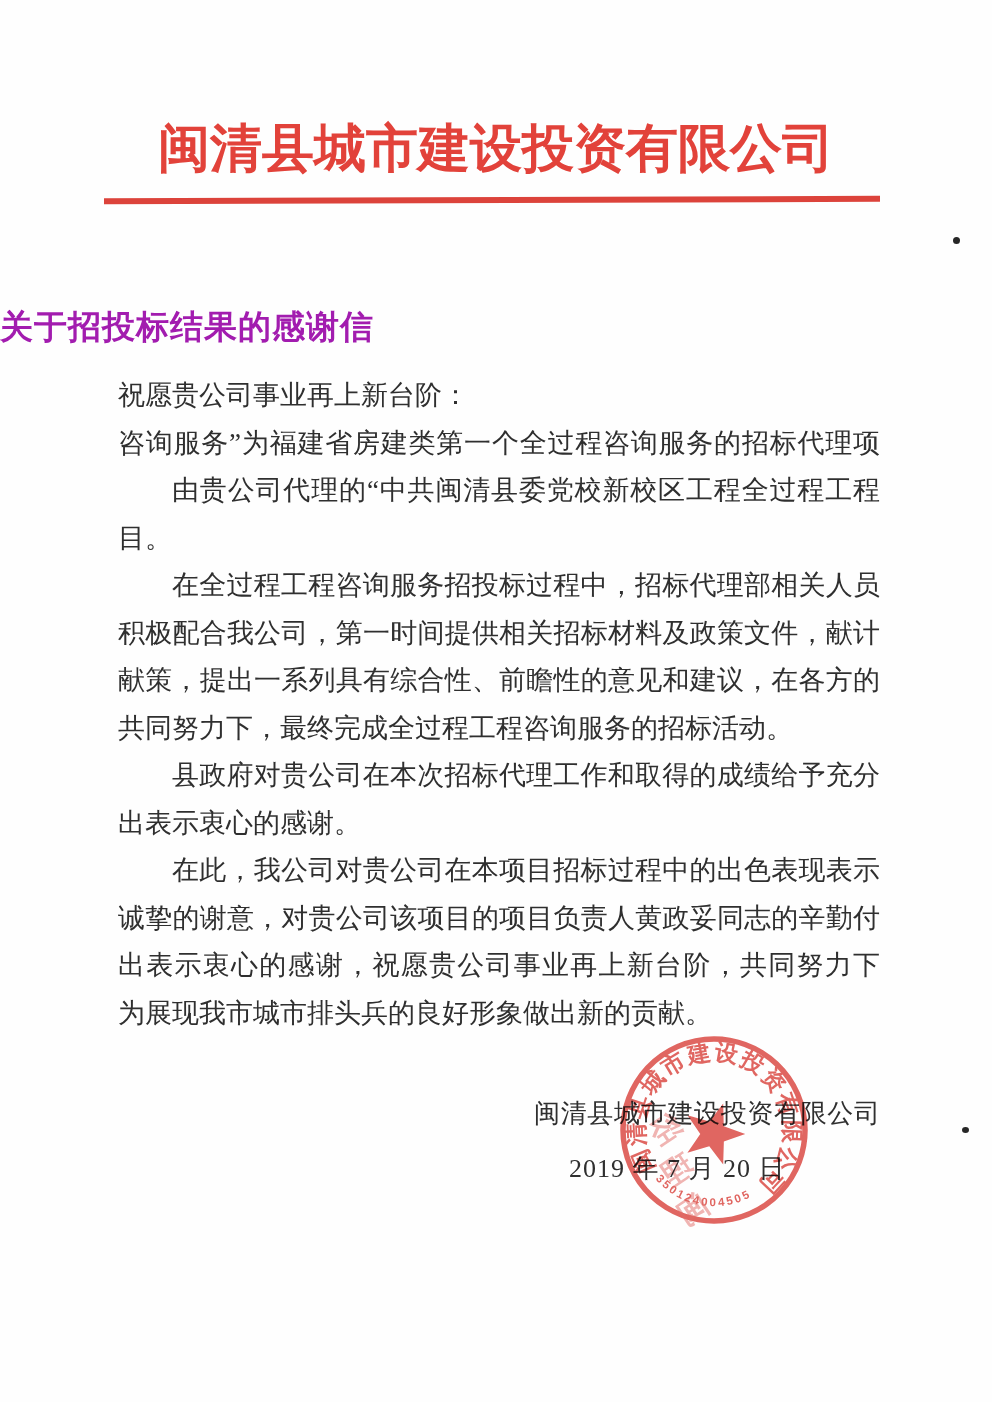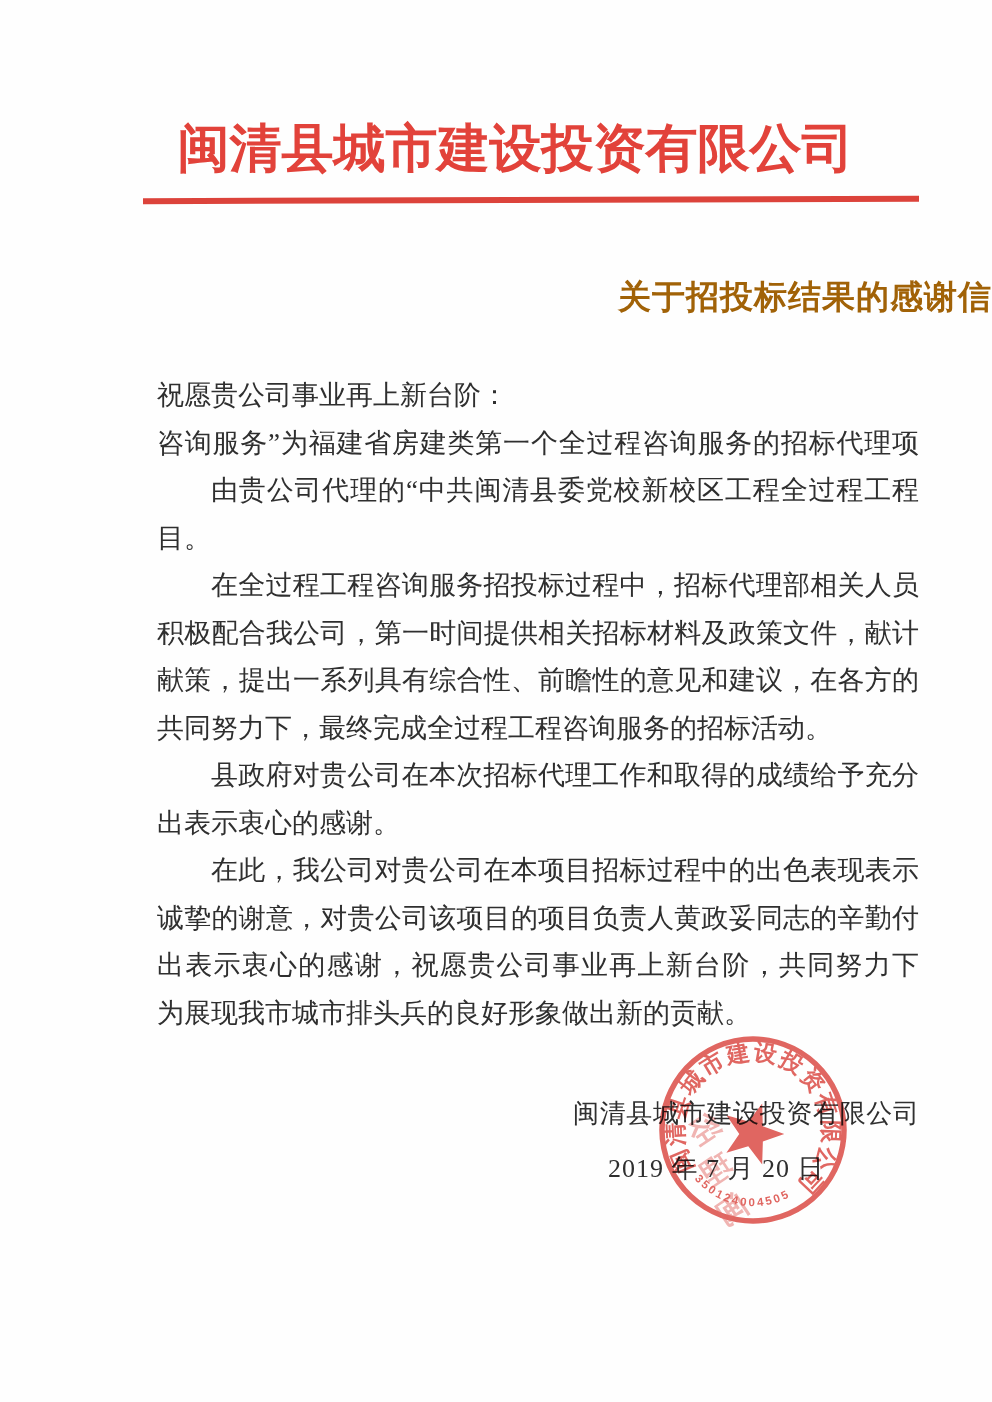--- a/index.html
+++ b/index.html
@@ -1,38 +1,38 @@
 <!DOCTYPE html>
 <html><head>
 <meta charset="utf-8">
 <style>
   html,body{margin:0;padding:0;}
   body{
     width:992px;height:1402px;position:relative;overflow:hidden;
     background:#fefefe;
     font-family:"Liberation Serif","DejaVu Serif",serif;
   }
-  .page{position:absolute;inset:0;background:#fefefe;margin-left:39px;}
+  .page{position:absolute;inset:0;background:#fefefe;}
 
   
   .letterhead{
     position:absolute;top:114px;left:0;width:100%;
     text-align:center;font-size:52px;font-weight:bold;
     color:#e2423a;letter-spacing:0px;white-space:nowrap;
     font-family:"Liberation Serif","DejaVu Serif",serif;
   }
   .red-rule{
     position:absolute;top:197px;left:104px;width:776px;height:6px;
     background:#dc433b;transform:rotate(-0.18deg);
   }
 
   
   .doc-title{
-    position:absolute;top:275px;left:0;width:100%;
-    text-align:right;font-size:33px;font-weight:bold;color:#a16207;
+    position:absolute;top:305px;left:0;width:100%;
+    text-align:left;font-size:33px;font-weight:bold;color:#a21caf;
     letter-spacing:1px;white-space:nowrap;
     font-family:"Liberation Sans","DejaVu Sans",sans-serif;
   }
 
   
   .letter-body{
     position:absolute;top:372px;left:118px;width:762px;
     font-size:27px;line-height:47.5px;color:#2f2f2f;
   }
   .salutation{text-align:left;}

